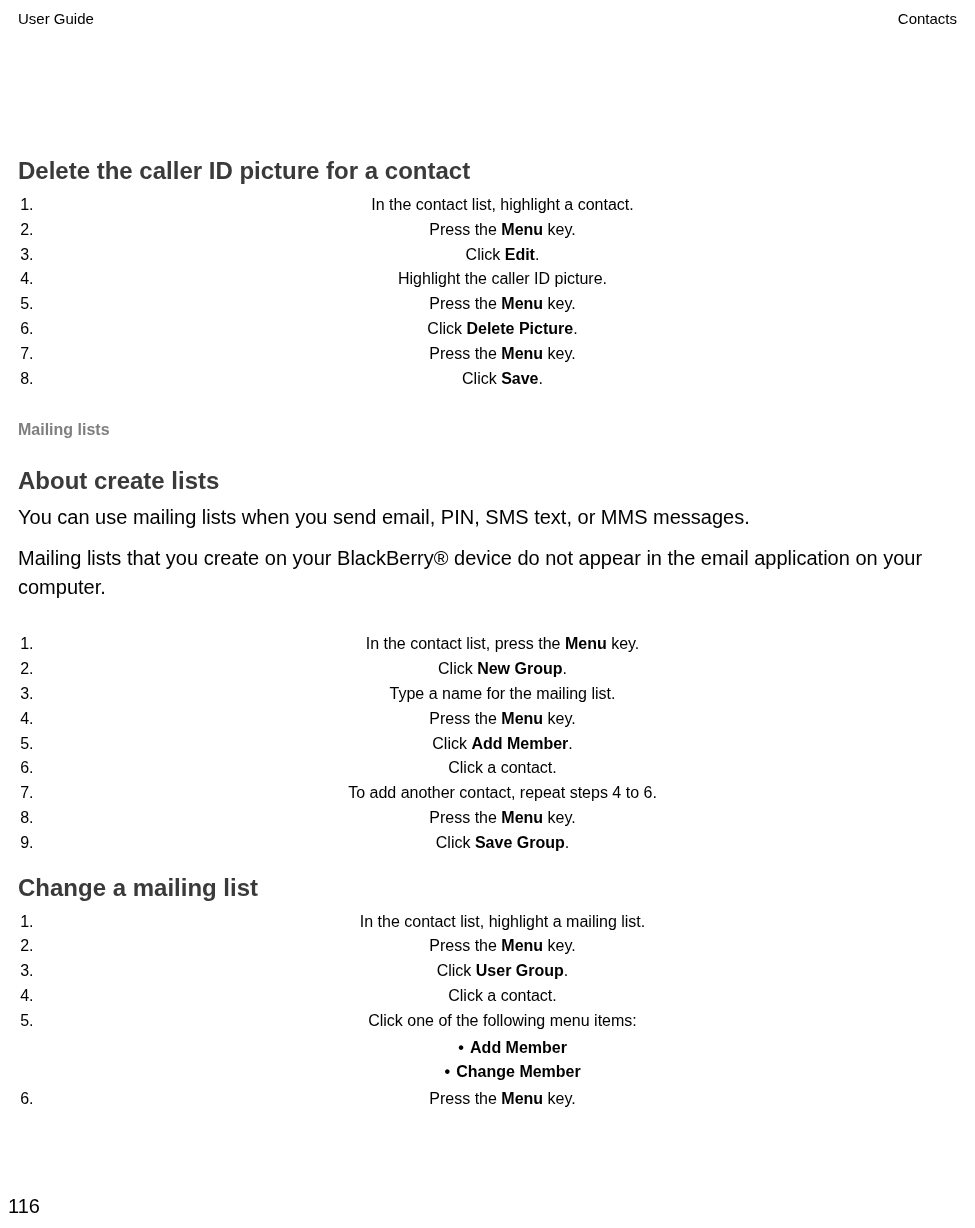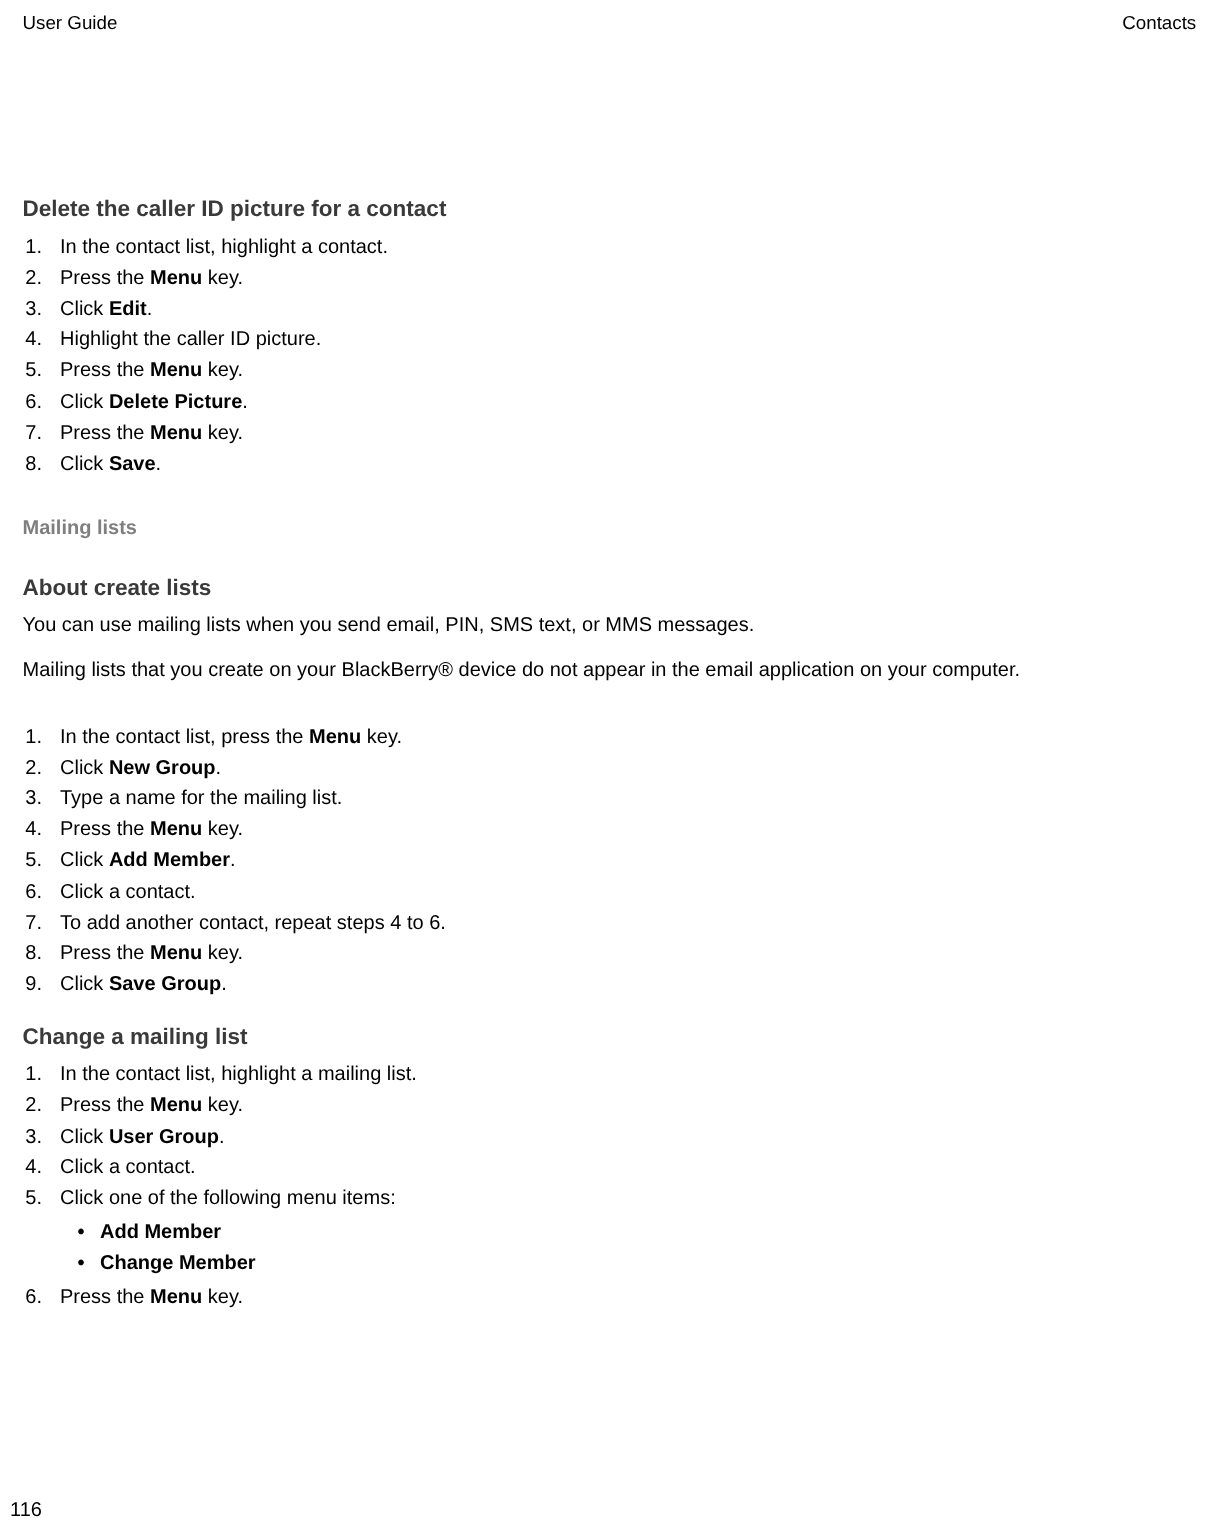--- a/index.html
+++ b/index.html
@@ -19,64 +19,65 @@
   .header {
     display: flex;
     justify-content: space-between;
     font-size: 15px;
     color: #000;
   }
   .content {
     margin-top: 130px;
   }
   .topic-title {
-    font-size: 18px;
+    font-size: 24px;
     font-weight: 700;
     color: #3a3a3a;
     margin: 0 0 8px 0;
   }
   .section-title {
     font-size: 16px;
     font-weight: 700;
     color: #7f7f80;
     margin: 30px 0 28px 0;
   }
   ol.steps {
     margin: 0 0 0 0;
     padding: 0 0 0 20px;
     font-size: 16px;
     line-height: 1.55;
+    text-align: center;
   }
   ol.steps > li {
     padding-left: 10px;
   }
   ul.bullets {
     list-style: none;
     margin: 2px 0 2px 0;
     padding: 0 0 0 14px;
     font-size: 16px;
     line-height: 1.55;
   }
   ul.bullets > li::before {
     content: "•";
     display: inline-block;
     width: 18px;
     font-weight: 700;
   }
   .para {
-    font-size: 16px;
+    font-size: 20px;
     line-height: 1.45;
     margin: 8px 0 12px 0;
   }
   .b { font-weight: 700; }
   .page-number {
     position: absolute;
     left: 8px;
     bottom: 10px;
-    font-size: 16px;
+    font-size: 20px;
   }
   .spacer-md { height: 18px; }
 </style>
 </head>
 <body>
 
 <div class="page">
 
   <div class="header">
     <span>User Guide</span>

